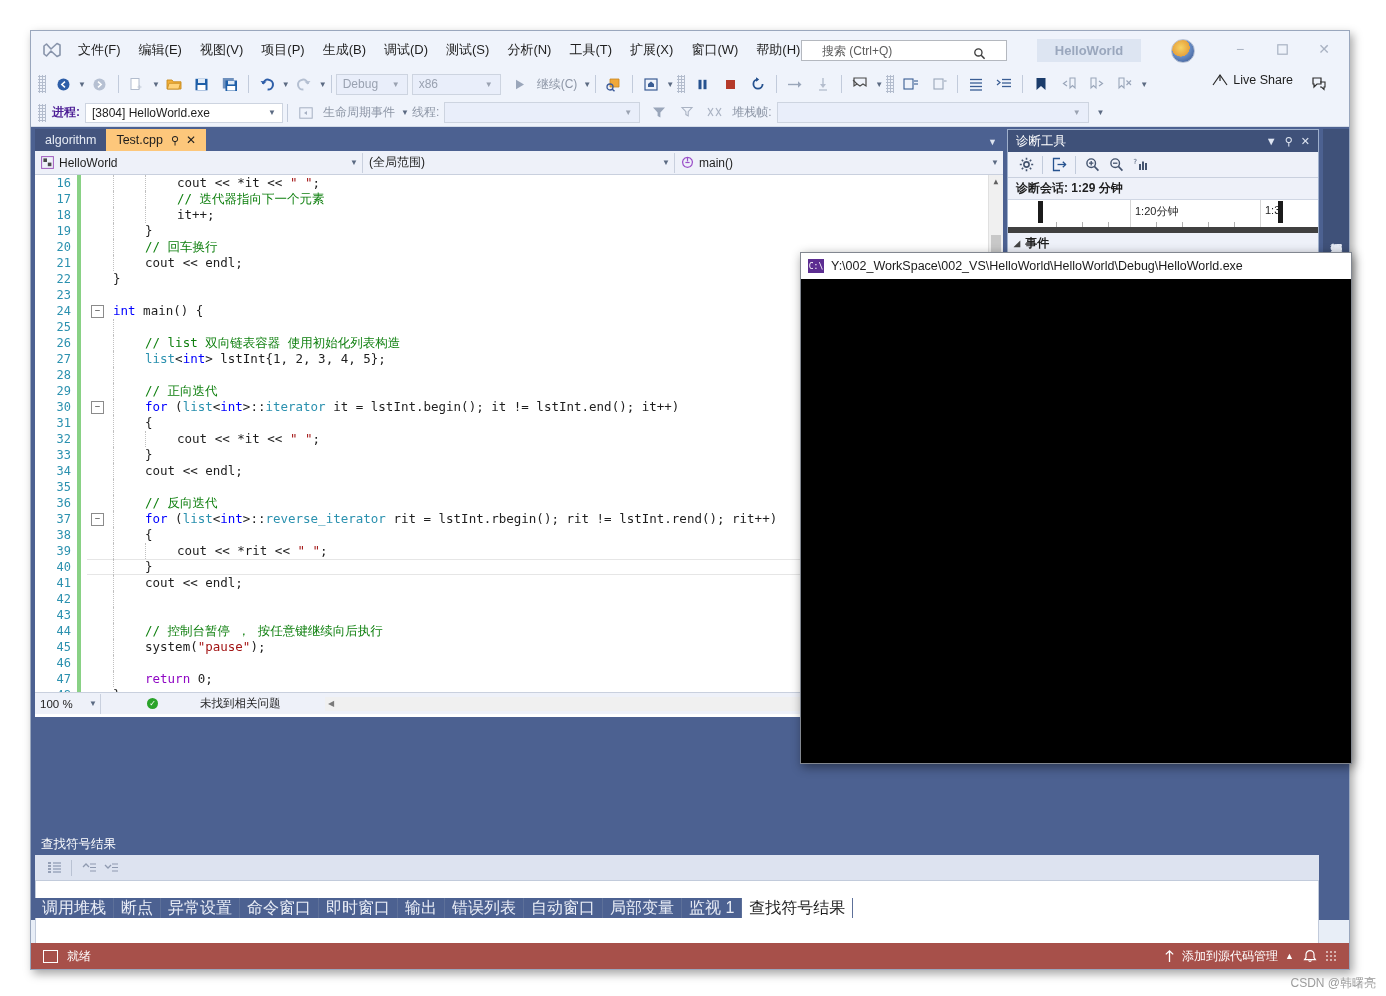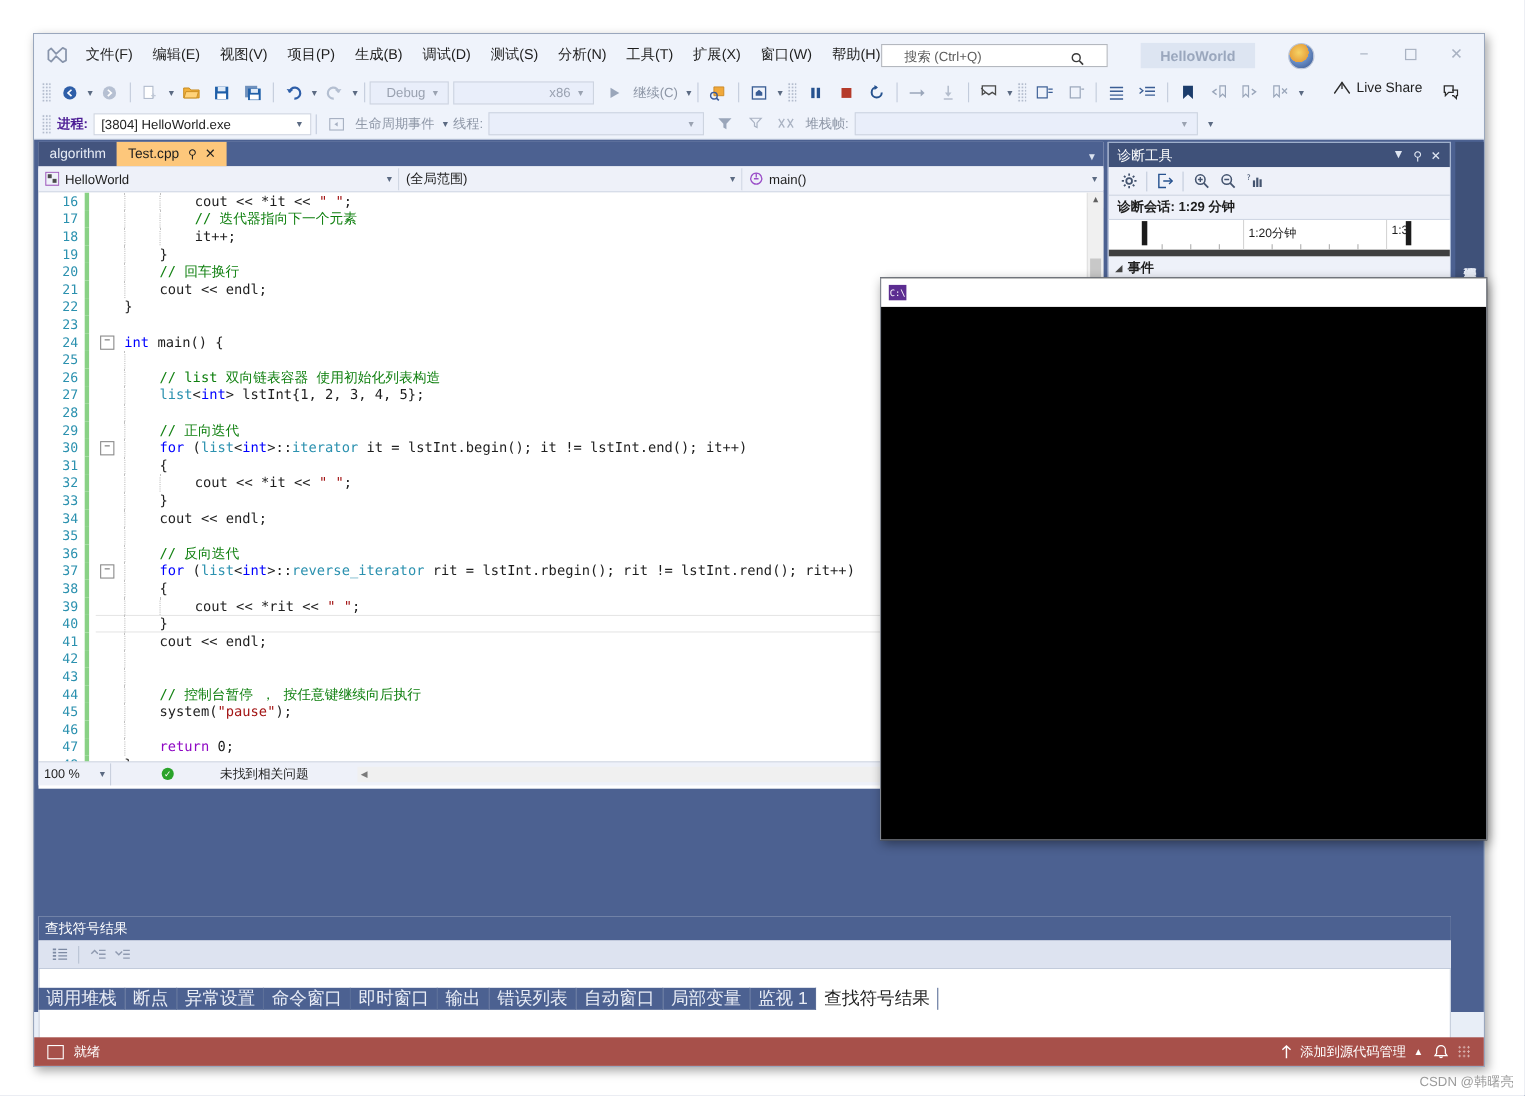--- a/index.html
+++ b/index.html
@@ -120,21 +120,20 @@
   }
   .combo {
     height: 21px;
     border: 1px solid #cdd4e0;
     background: #e9eefa;
     display: flex; align-items: center;
     padding: 0 2px 0 6px;
     font-size: 12px;
     color: #9aa2b1;
     box-sizing: border-box;
-    text-align: right;
   }
   .combo .cv { flex: 1; white-space: nowrap; overflow: hidden; }
   .combo .ca { font-size: 8px; color: #9aa2b1; padding: 0 5px; }
   .tlabel { font-size: 12px; color: #4c1d95; margin: 0 5px 0 3px; white-space: nowrap; }
   .tlabel.dim { color: #8d96a6; }
   .liveshare {
     position: absolute; right: 56px; top: 4px;
     display: flex; align-items: center;
     font-size: 12.5px; color: #1f1f1f;
   }
@@ -669,21 +668,21 @@
             <path d="M14.5 4 L11.6 7.6 L8.4 4.6" fill="#b4bfd1"></path>
           </svg>
       </div>
       <div class="caret">▼</div>
       <div class="tsep"></div>
 
       <div class="combo" style="width:72px">
         <span class="cv">Debug</span>
         <span class="ca">▼</span>
       </div>
-      <div class="combo" style="width:128px;margin-left:4px">
+      <div class="combo" style="width:89px;margin-left:4px">
         <span class="cv">x86</span>
         <span class="ca">▼</span>
       </div>
 
       <div class="tbtn" style="margin-left:6px">
         <svg width="13" height="13" viewBox="0 0 13 13">
             <path d="M3 1.8 L11 6.5 L3 11.2 Z" fill="#9aa6ba"></path>
           </svg>
       </div>
       <div class="tlabel dim">继续(C)</div>
@@ -1123,17 +1122,18 @@
           </span>
         </span>
         <span class="grippy"></span>
       </span>
     </div>
   </div>
 
   <div id="console">
     <div class="ctitle">
       <span class="cicon">C:\</span>
+      <span>Y:\002_WorkSpace\002_VS\HelloWorld\HelloWorld\Debug\HelloWorld.exe</span>
     </div>
   </div>
 
   <div class="watermark">CSDN @韩曙亮</div>
 </div>
 
 </body></html>

